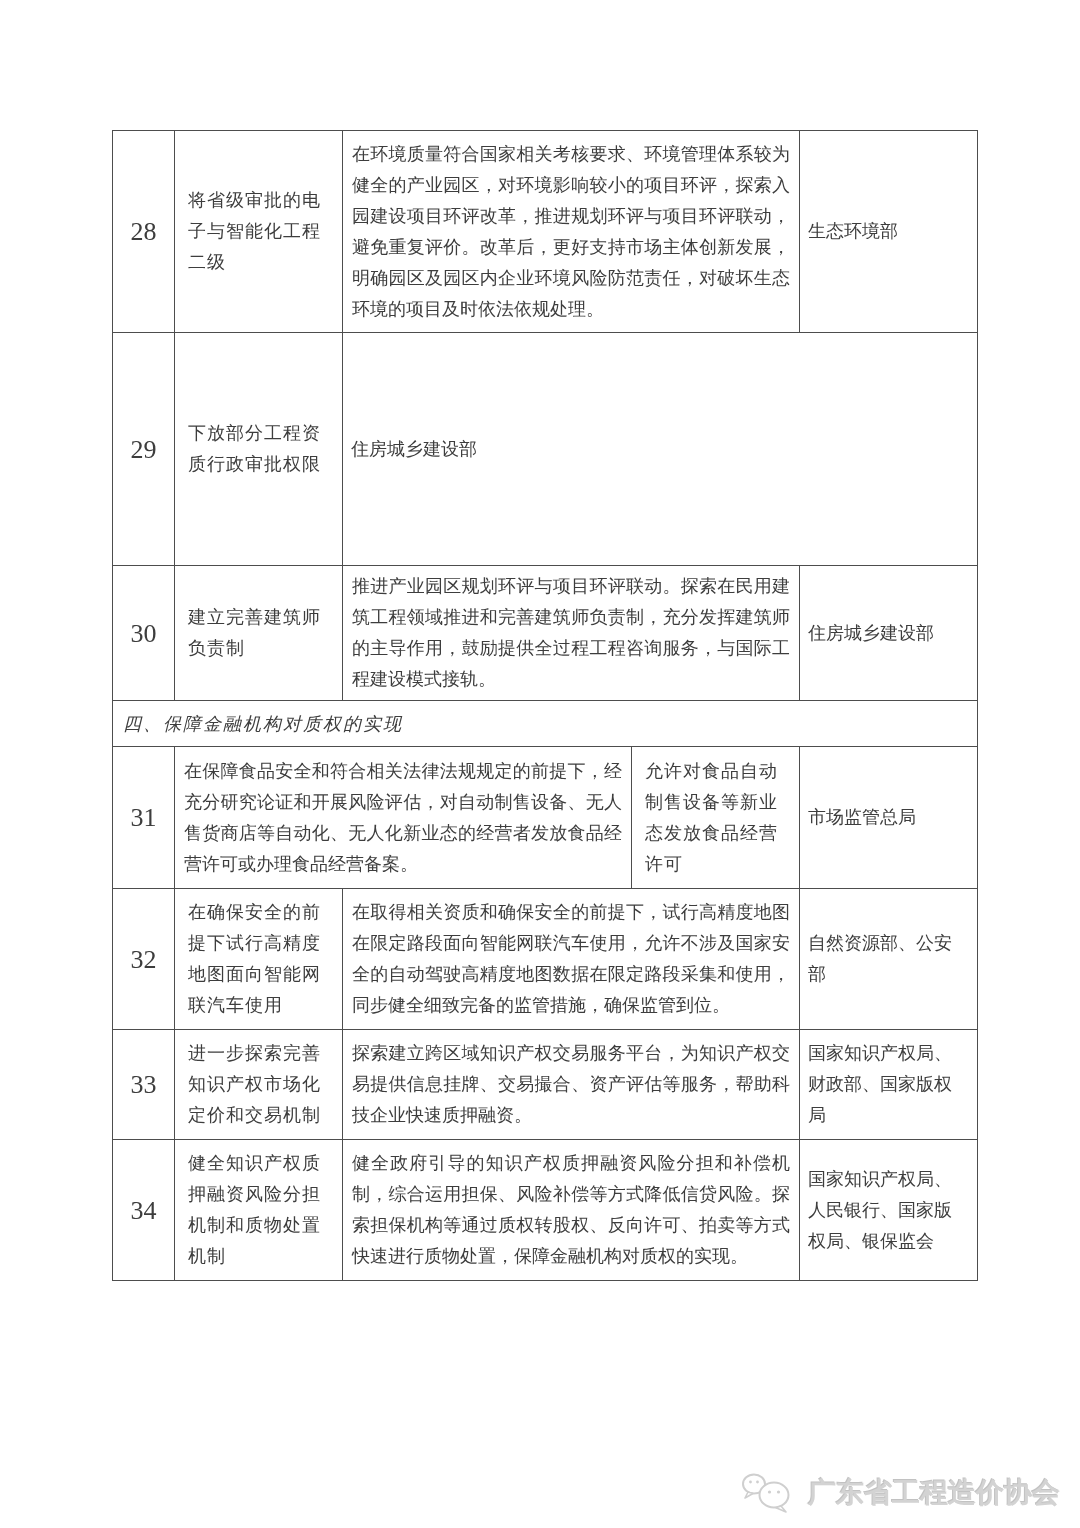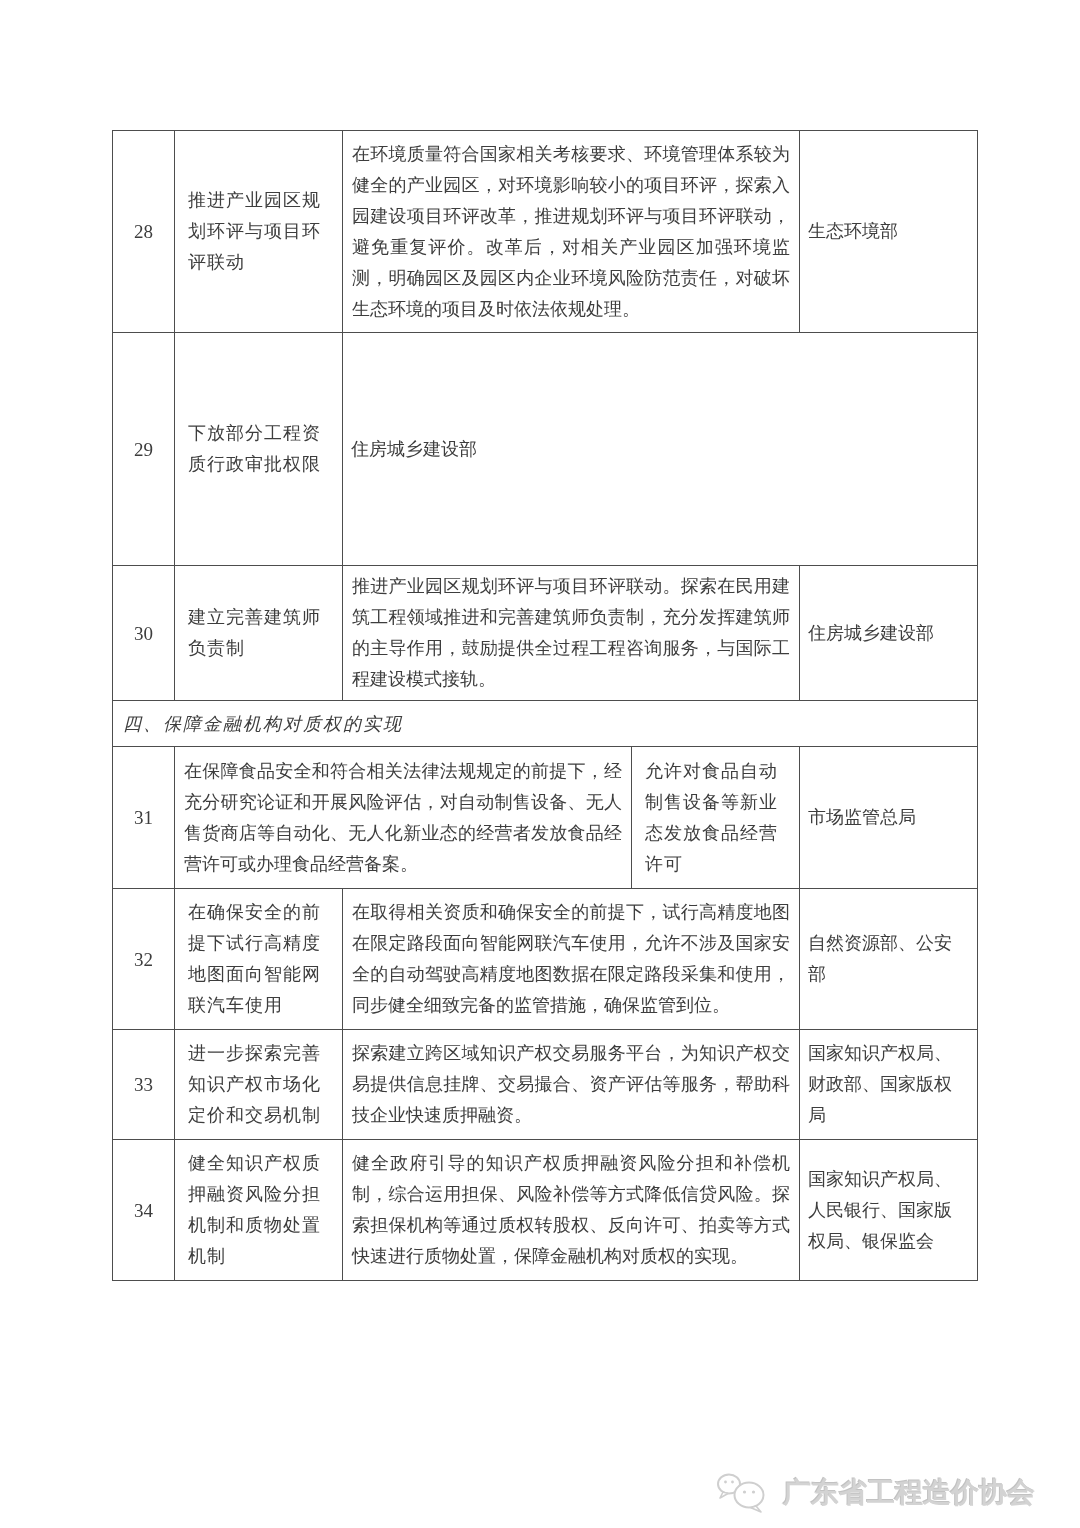--- a/index.html
+++ b/index.html
@@ -26,21 +26,21 @@
     border-top:1px solid var(--border);
     border-left:1px solid var(--border);
   }
   .trow{display:flex;border-bottom:1px solid var(--border);}
   .cell{
     border-right:1px solid var(--border);
     display:flex;align-items:center;
     line-height:31px;
   }
   .cell > span{display:block;width:100%;}
-  .c-no{width:62px;justify-content:center;font-size:19px;text-align:left;}
+  .c-no{width:62px;justify-content:center;font-size:26px;text-align:left;}
   .c-task{width:168px;padding:8px 10px 8px 13px;letter-spacing:1px;}
   .c-detail{width:457px;padding:5px 9px;text-align:justify;}
   .c-dept{flex:1;padding:6px 8px;}
   .rh202{min-height:202px;}
   .rh233{min-height:233px;}
   .rh135{min-height:135px;}
   .rh142{min-height:142px;}
   .rh124{min-height:124px;}
   .rh100{min-height:100px;}
   .rh134{min-height:134px;}
@@ -49,45 +49,45 @@
     min-height:46px;
     border-bottom:1px solid var(--border);
     border-right:1px solid var(--border);
     padding:4px 10px 4px 10px;
     font-style:italic;
     letter-spacing:2px;
     font-size:18px;
   }
   .footer{
     position:absolute;
-    top:1468px;right:45px;
+    top:1468px;right:20px;
     height:50px;
     display:flex;align-items:center;gap:6px;
     color:var(--watermark);
     font-family:"Liberation Sans","DejaVu Sans",sans-serif;
     font-weight:bold;
     font-size:28px;
     letter-spacing:0px;
     text-shadow:-1px -1px 0 #c2c2c2, 1px 1px 0 #ffffff;
     user-select:none;
   }
   .footer svg{display:block;}
 </style>
 </head>
 <body>
 
 <div class="doc-table">
 
   <div class="trow rh202">
     <div class="cell c-no">28</div>
     <div class="cell c-task">
-        <span>推进产业园区规划环评与项目环评联动</span>
+        <span>将省级审批的电子与智能化工程二级</span>
       </div>
     <div class="cell c-detail">
-        <span>在环境质量符合国家相关考核要求、环境管理体系较为健全的产业园区，对环境影响较小的项目环评，探索入园建设项目环评改革，推进规划环评与项目环评联动，避免重复评价。改革后，对相关产业园区加强环境监测，明确园区及园区内企业环境风险防范责任，对破坏生态环境的项目及时依法依规处理。</span>
+        <span>在环境质量符合国家相关考核要求、环境管理体系较为健全的产业园区，对环境影响较小的项目环评，探索入园建设项目环评改革，推进规划环评与项目环评联动，避免重复评价。改革后，更好支持市场主体创新发展，明确园区及园区内企业环境风险防范责任，对破坏生态环境的项目及时依法依规处理。</span>
       </div>
     <div class="cell c-dept">
         <span>生态环境部</span>
       </div>
   </div>
 
   <div class="trow rh233">
     <div class="cell c-no">29</div>
     <div class="cell c-task">
         <span>下放部分工程资质行政审批权限</span>

